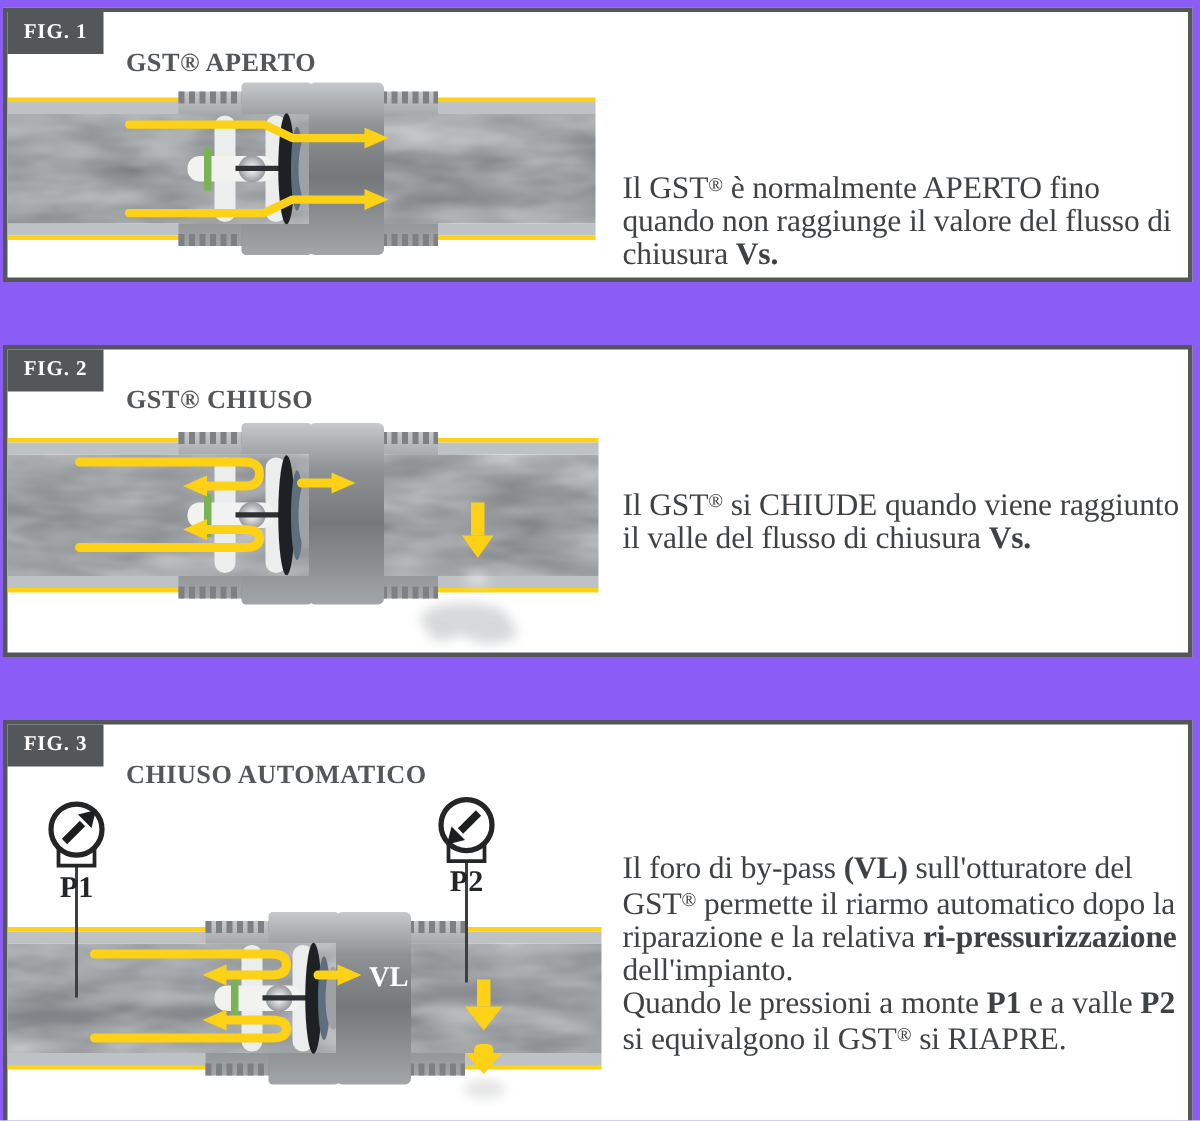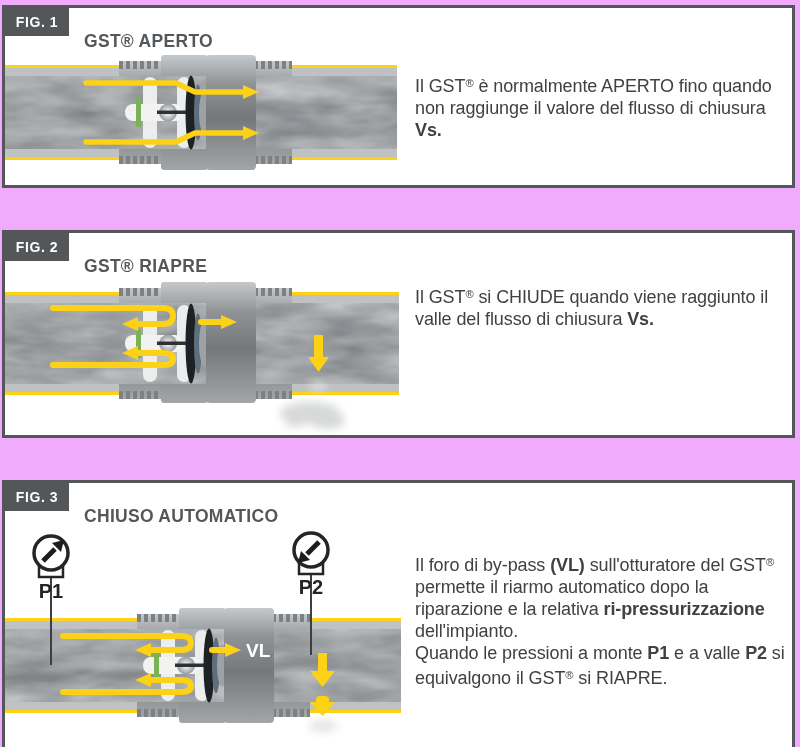--- a/index.html
+++ b/index.html
@@ -1,30 +1,30 @@
 <!DOCTYPE html>
 <html><head>
 <meta charset="utf-8">
 <style>
   html,body{margin:0;padding:0;background:#fff;}
-  .page{position:relative;width:800px;height:747px;background:#f0abfc;overflow:hidden;
-        font-family:Liberation Sans, sans-serif;}
+  .page{position:relative;width:800px;height:747px;background:#8b5cf6;overflow:hidden;
+        font-family:Liberation Serif, serif;}
   .panel{position:absolute;left:2px;width:793px;border:3px solid #54575A;background:#fff;
          box-sizing:border-box;}
   #panel1{top:5px;height:183px}
   #panel2{top:230px;height:208px}
   #panel3{top:480px;height:279px}
   .head{position:absolute;top:0;left:0;right:0;height:28px;display:flex;align-items:center;}
   .badge{background:#54575A;color:#fff;height:28px;min-width:64px;padding:0 6px;
          display:flex;align-items:center;justify-content:center;
          font-size:14px;font-weight:bold;letter-spacing:.6px;box-sizing:border-box;}
   .title{margin-left:15px;font-size:17.5px;font-weight:bold;color:#54575A;letter-spacing:.3px;margin-top:39px;}
   .illus{position:absolute;left:0;display:block;}
   .desc{position:absolute;left:410px;width:374px;color:#3F4245;
-        font-size:18px;line-height:22px;letter-spacing:-0.1px;}
+        font-size:21px;line-height:22px;letter-spacing:-0.1px;margin-top:40px;}
   .desc p{margin:0;}
   .desc p + p{margin-top:16px;}
   .b{font-weight:bold}
   .i{font-style:italic}
   .sub{font-size:61%;vertical-align:-4px;font-weight:bold;letter-spacing:0}
   .sup{font-size:62%;vertical-align:5px}
 </style>
 </head>
 <body>
 
@@ -96,21 +96,21 @@
     </svg>
 
     <div class="desc" style="top:64px">
       <p><span>Il GST</span><span class="sup">®</span><span> è normalmente APERTO fino quando non raggiunge il valore del flusso di chiusura </span><span class="b">Vs.</span></p>
     </div>
   </section>
 
   <section class="panel" id="panel2">
     <div class="head">
       <div class="badge">FIG. 2</div>
-      <div class="title">GST® RIAPRE</div>
+      <div class="title">GST® CHIUSO</div>
     </div>
 
     <svg class="illus" style="top:32px" width="400" height="170" viewBox="0 0 400 170">
       <defs>
         <linearGradient id="int2" x1="0" y1="0" x2="0" y2="1">
           <stop offset="0" stop-color="#94989b"></stop>
             <stop offset=".5" stop-color="#7a7e82"></stop>
             <stop offset="1" stop-color="#8e9295"></stop>
         </linearGradient>
         <linearGradient id="met2" x1="0" y1="0" x2="0" y2="1">
@@ -274,18 +274,18 @@
       <text x="241" y="167" font-size="19" font-weight="bold" fill="#ffffff">VL</text>
       <g>
         <rect x="313" y="163" width="9" height="18" fill="#FCD116"></rect>
         <polygon points="305,181 330,181 317.5,197" fill="#FCD116"></polygon>
         <rect x="311" y="206" width="13" height="9" rx="4" fill="#FCD116"></rect>
         <polygon points="305,212 330,212 317.5,226" fill="#FCD116"></polygon>
         <ellipse cx="318" cy="236" rx="14" ry="6" fill="#8d9194" opacity=".25" filter="url(#blur3)"></ellipse>
       </g>
     </svg>
 
-    <div class="desc" style="top:68px">
+    <div class="desc" style="top:44px">
       <p><span>Il foro di by-pass </span><span class="b">(VL)</span><span> sull'otturatore del GST</span><span class="sup">®</span><span> permette il riarmo automatico dopo la riparazione e la relativa </span><span class="b">ri-pressurizzazione</span><span> dell'impianto.</span><br><span>Quando le pressioni a monte </span><span class="b">P1</span><span> e a valle </span><span class="b">P2</span><span> si equivalgono il GST</span><span class="sup">®</span><span> si RIAPRE.</span></p>
     </div>
   </section>
 
 </div>
 
 </body></html>

